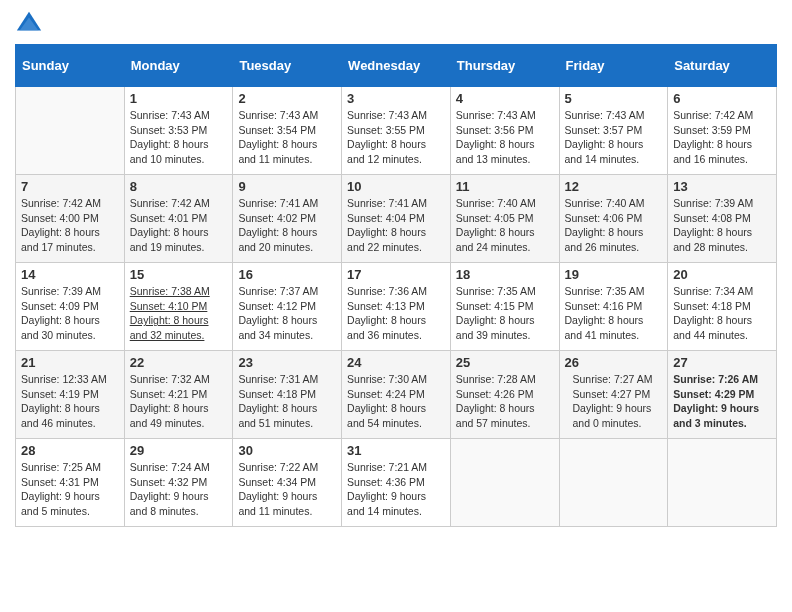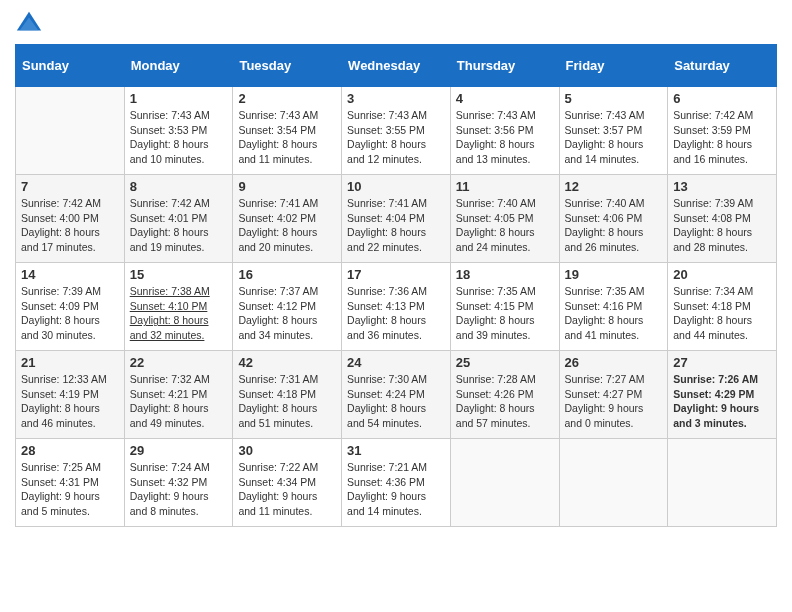--- a/index.html
+++ b/index.html
@@ -279,21 +279,21 @@
 and 46 minutes.</div>
           </td>
           <td>
             <div class="day-number">22</div>
             <div class="day-info" style="white-space: pre-line;">Sunrise: 7:32 AM
 Sunset: 4:21 PM
 Daylight: 8 hours
 and 49 minutes.</div>
           </td>
           <td>
-            <div class="day-number">42</div>
+            <div class="day-number">23</div>
             <div class="day-info" style="white-space: pre-line;">Sunrise: 7:31 AM
 Sunset: 4:18 PM
 Daylight: 8 hours
 and 51 minutes.</div>
           </td>
           <td>
             <div class="day-number">24</div>
             <div class="day-info" style="white-space: pre-line;">Sunrise: 7:30 AM
 Sunset: 4:24 PM
 Daylight: 8 hours
@@ -301,21 +301,21 @@
           </td>
           <td>
             <div class="day-number">25</div>
             <div class="day-info" style="white-space: pre-line;">Sunrise: 7:28 AM
 Sunset: 4:26 PM
 Daylight: 8 hours
 and 57 minutes.</div>
           </td>
           <td>
             <div class="day-number">26</div>
-            <div class="day-info" style="white-space: pre-line;">Sunrise: 7:27 AM
+            <div class="day-info" style="white-space: pre-line; margin-left: 8px;">Sunrise: 7:27 AM
 Sunset: 4:27 PM
 Daylight: 9 hours
 and 0 minutes.</div>
           </td>
           <td>
             <div class="day-number">27</div>
             <div class="day-info" style="white-space: pre-line; font-weight: bold;">Sunrise: 7:26 AM
 Sunset: 4:29 PM
 Daylight: 9 hours
 and 3 minutes.</div>

